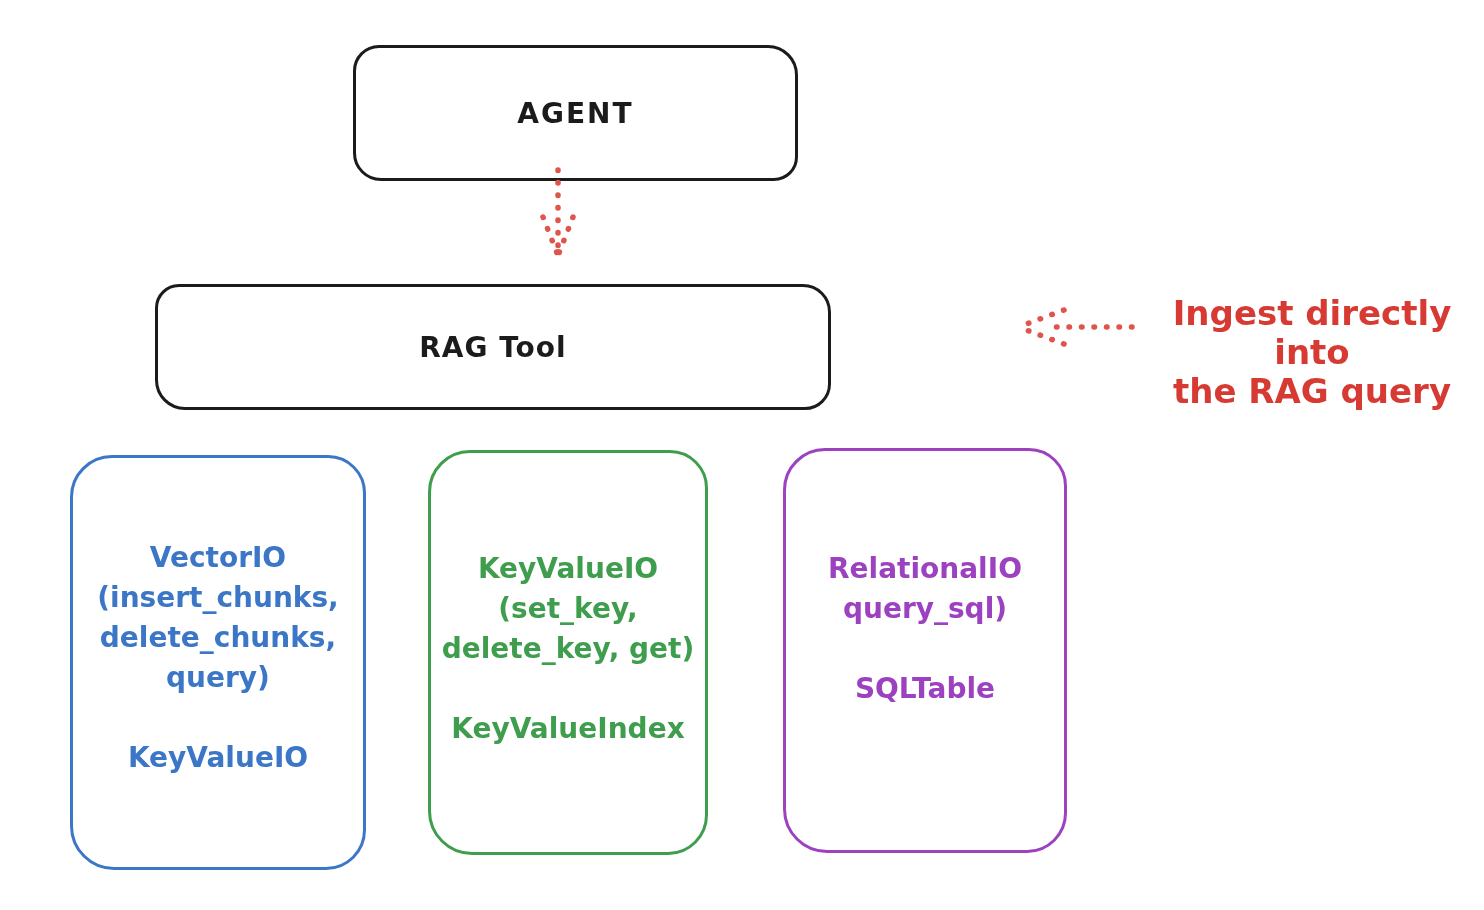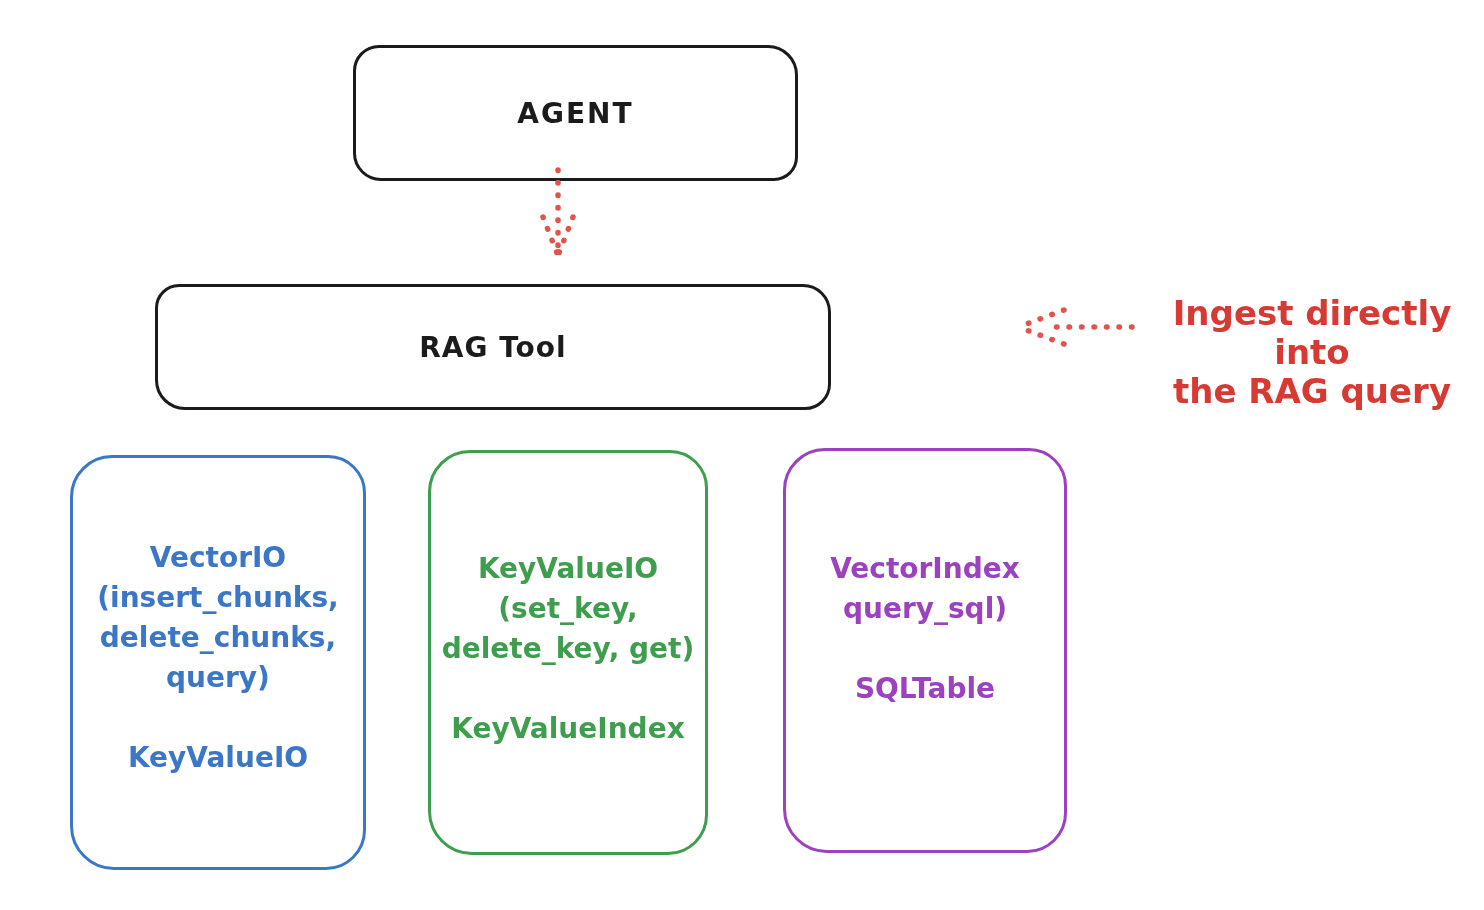--- a/index.html
+++ b/index.html
@@ -125,19 +125,19 @@
 
   <div class="node backend-box backend-keyvalue" style="--accent: #3f9e4e;">
     <div class="backend-line">KeyValueIO</div>
     <div class="backend-line">(set_key,</div>
     <div class="backend-line">delete_key, get)</div>
     <div class="backend-gap"></div>
     <div class="backend-line">KeyValueIndex</div>
   </div>
 
   <div class="node backend-box backend-relational" style="--accent: #9c41c0;">
-    <div class="backend-line">VectorIndex</div>
+    <div class="backend-line">RelationalIO</div>
     <div class="backend-line">query_sql)</div>
     <div class="backend-gap"></div>
     <div class="backend-line">SQLTable</div>
   </div>
 
 </div>
 
 </body></html>

